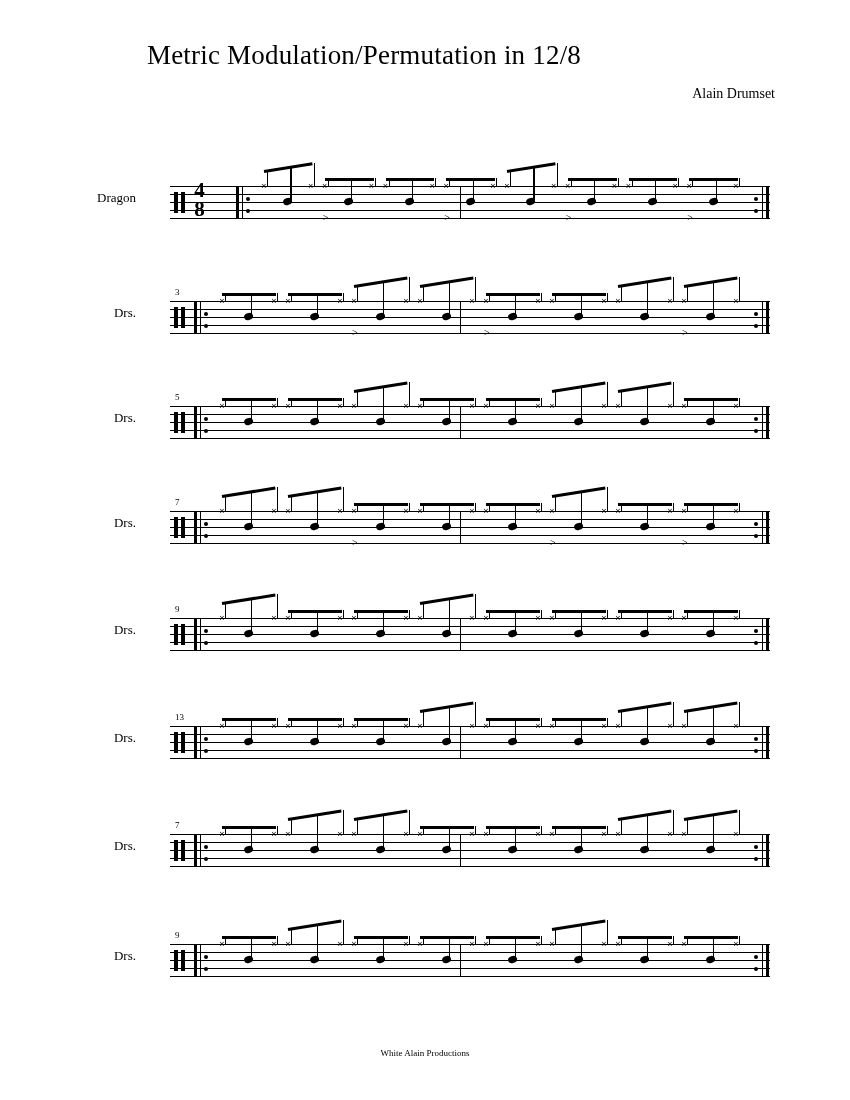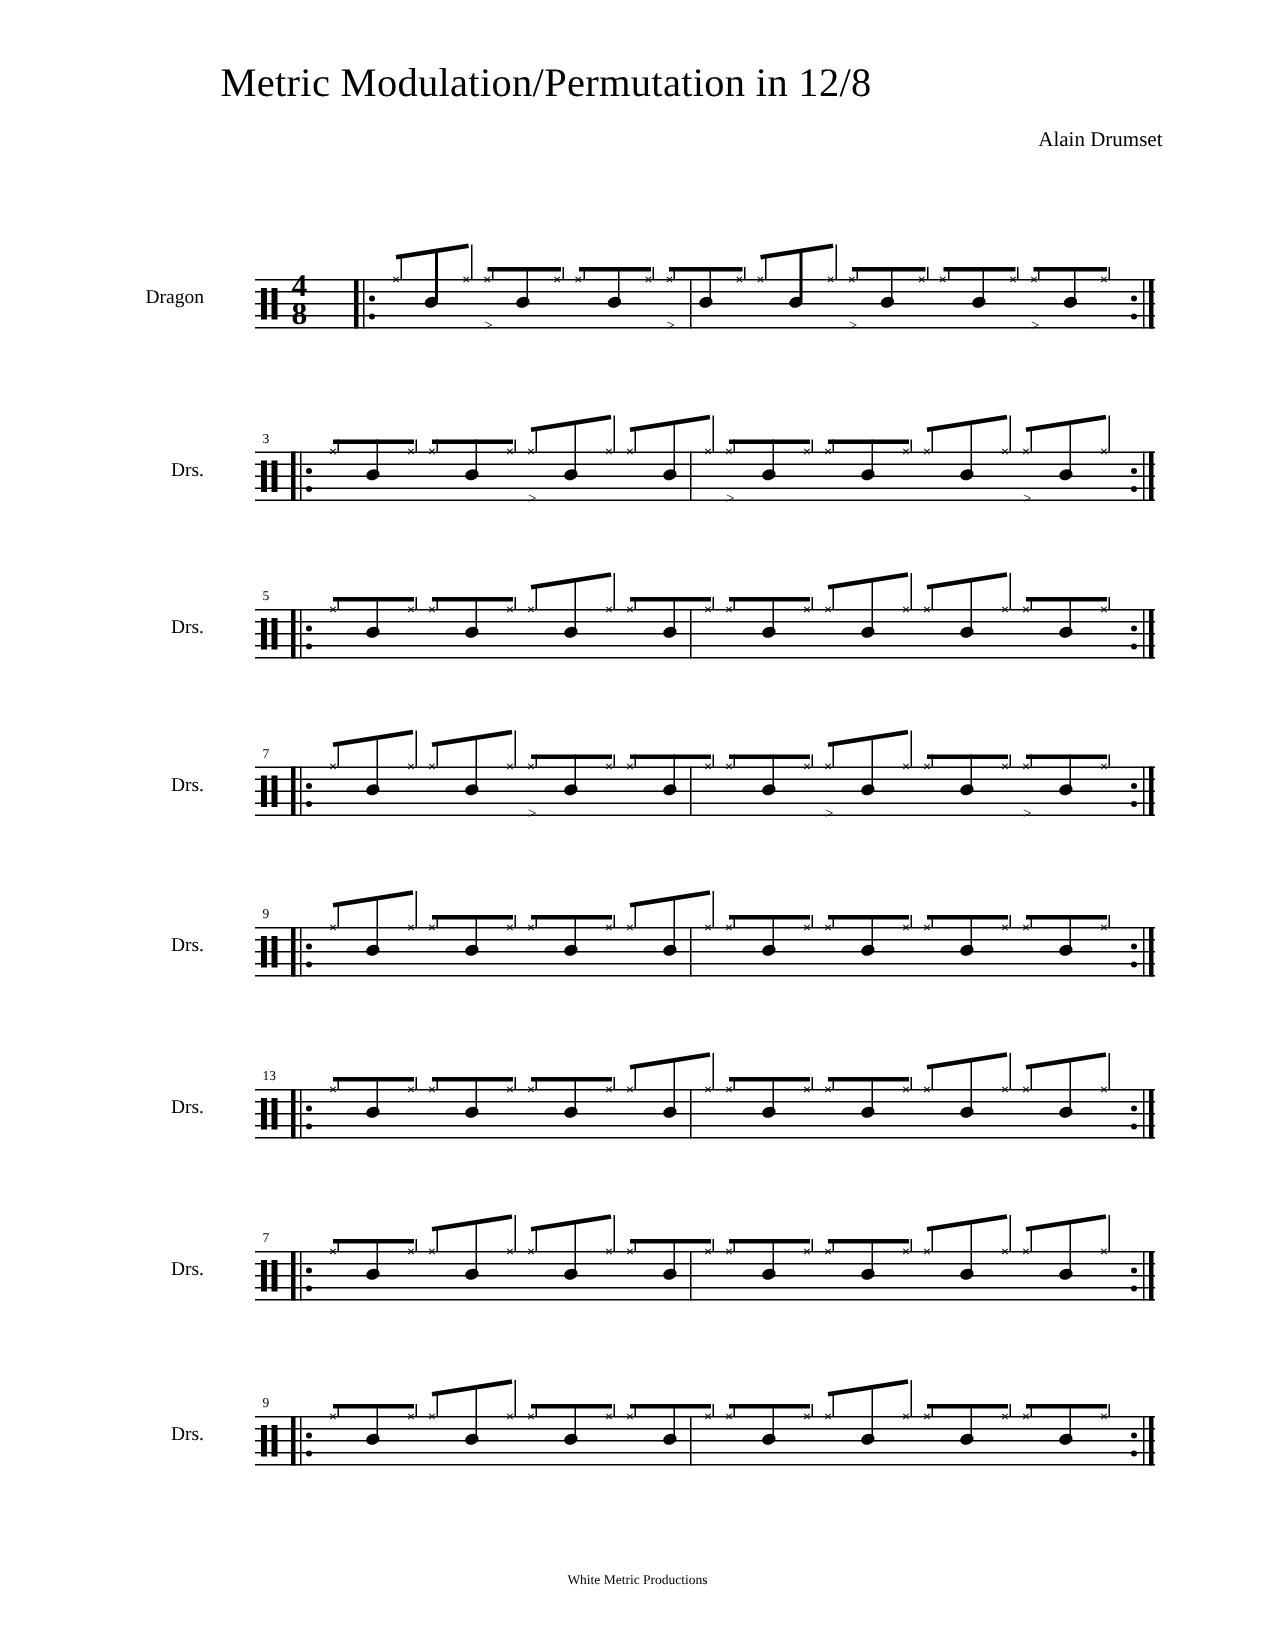--- a/index.html
+++ b/index.html
@@ -881,13 +881,13 @@
         <div class="xhead" style="left: 510px; top: -4px;">×</div>
         <div class="stem" style="left: 517px; top: -8px; height: 8px;"></div>
         <div class="notehead" style="left: 536px; top: 12px;"></div>
         <div class="stem" style="left: 543px; top: -8px; height: 22px;"></div>
         <div class="xhead" style="left: 562px; top: -4px;">×</div>
         <div class="stem" style="left: 569px; top: -8px; height: 8px;"></div>
       </div>
     </div>
   </div>
 
-<div class="footer">White Metric Productions</div>
+<div class="footer">White Alain Productions</div>
 
 </body></html>

